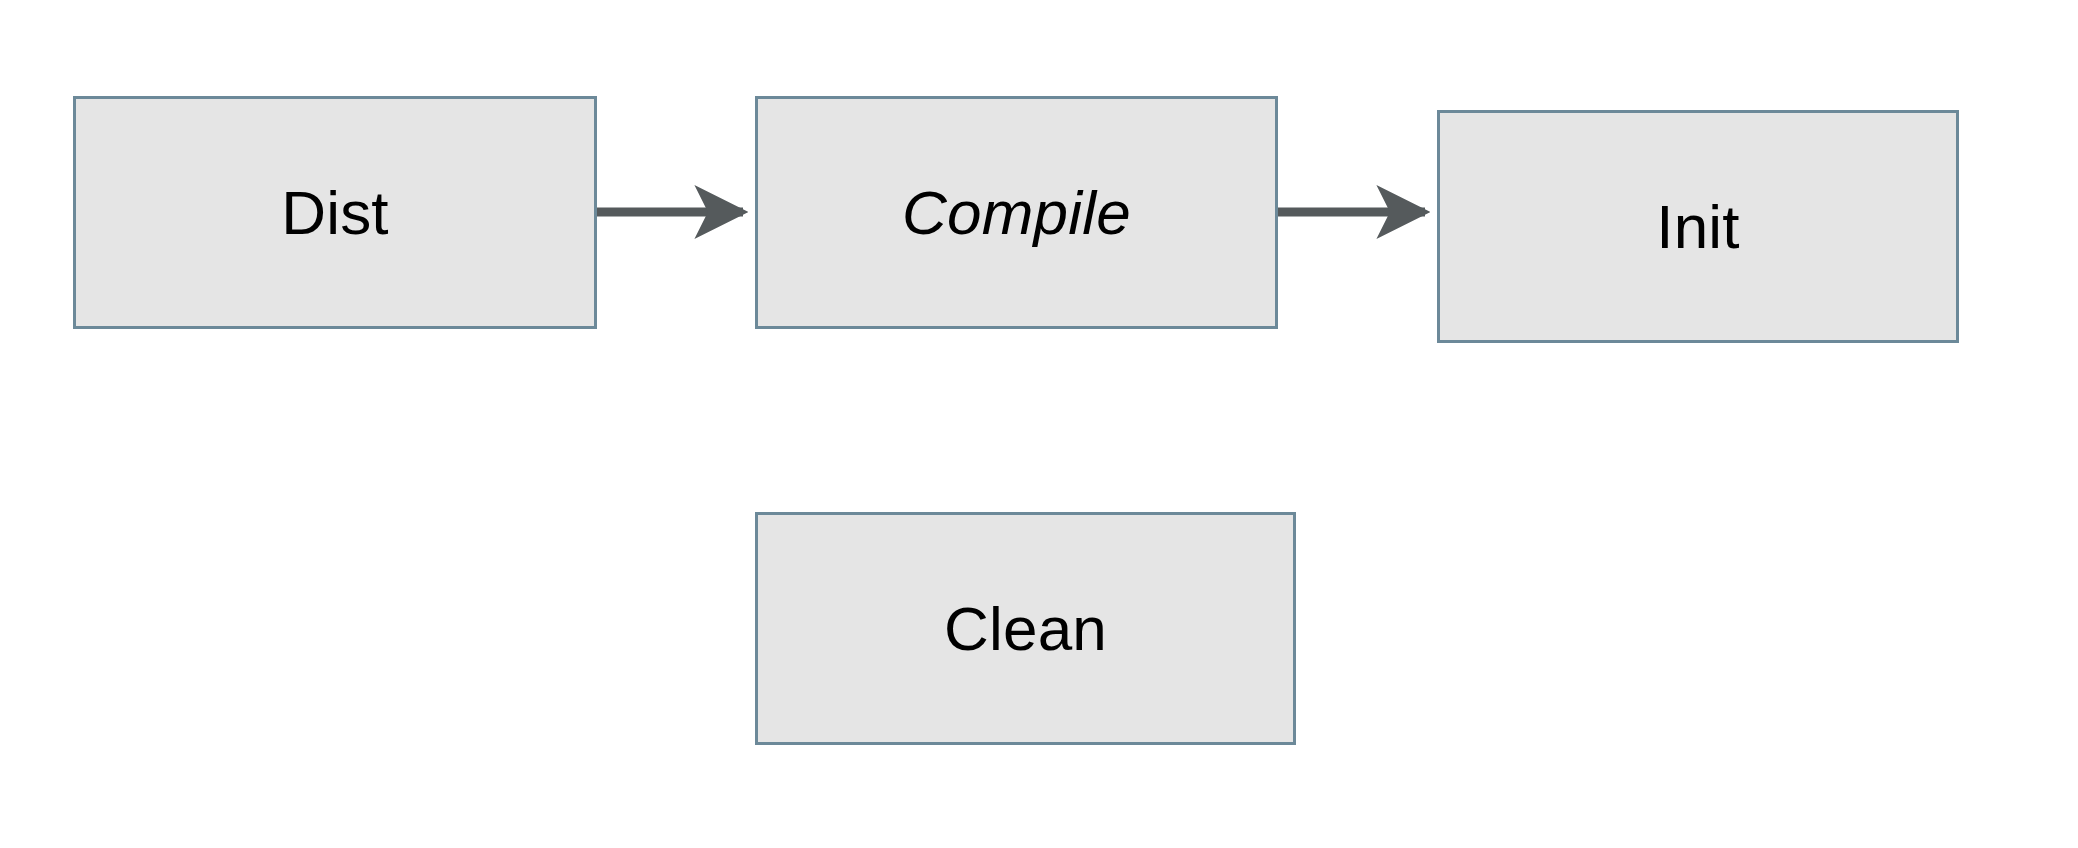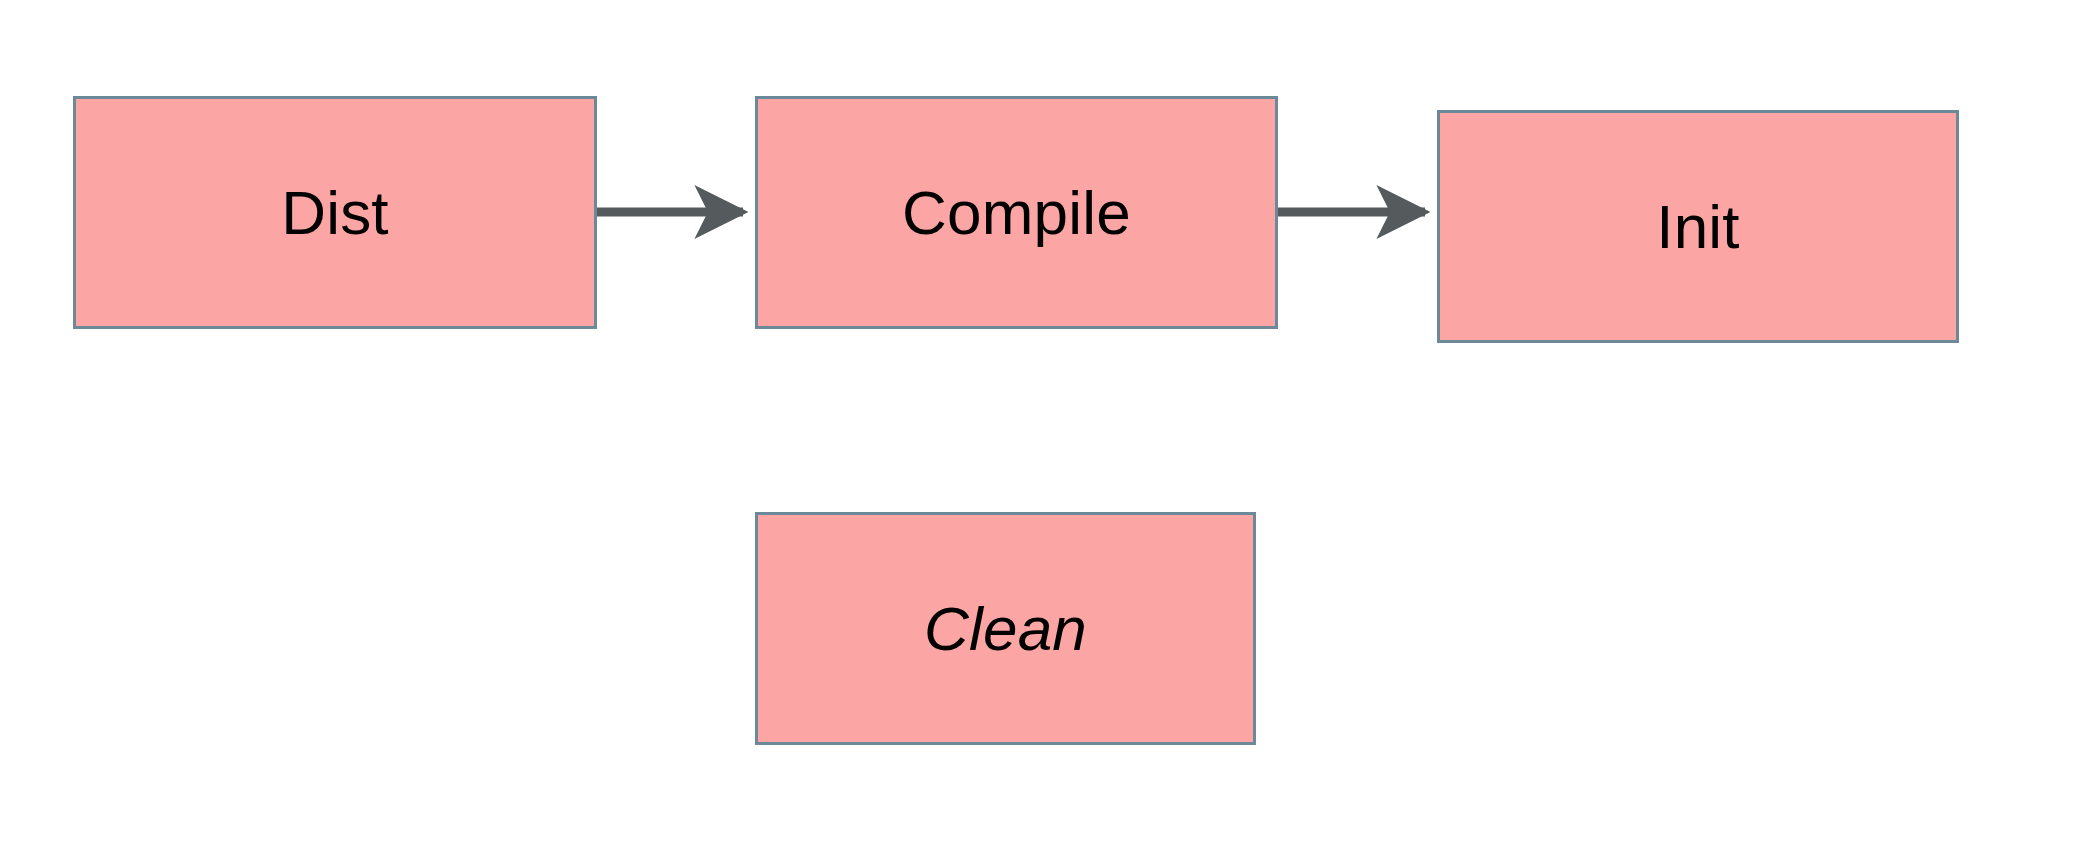--- a/index.html
+++ b/index.html
@@ -14,21 +14,21 @@
   #canvas {
     position: relative;
     width: 2078px;
     height: 848px;
     background: #ffffff;
     overflow: hidden;
   }
   .node {
     position: absolute;
     box-sizing: border-box;
-    background: #fca5a5;
+    background: #e5e5e5;
     border: 3px solid #6c8999;
     display: flex;
     align-items: center;
     justify-content: center;
   }
   .node-label {
     font-family: "Liberation Sans", "DejaVu Sans", sans-serif;
     font-size: 62px;
     font-weight: 300;
     color: #000000;
@@ -70,25 +70,25 @@
         </marker>
       </defs>
       <line x1="1278" y1="212" x2="1425" y2="212" stroke="#555a5c" stroke-width="9" marker-end="url(#arrowhead-2)"></line>
     </svg>
   </div>
 
   <div class="node" style="left:73px; top:96px; width:524px; height:233px;">
     <span class="node-label">Dist</span>
   </div>
 
-  <div class="node" style="left:755px; top:96px; width:523px; height:233px;">
+  <div class="node" style="left:755px; top:96px; width:523px; height:233px;font-style:italic;">
     <span class="node-label">Compile</span>
   </div>
 
   <div class="node" style="left:1437px; top:110px; width:522px; height:233px;">
     <span class="node-label">Init</span>
   </div>
 
-  <div class="node" style="left:755px; top:512px; width:501px; height:233px;font-style:italic;">
+  <div class="node" style="left:755px; top:512px; width:541px; height:233px;">
     <span class="node-label">Clean</span>
   </div>
 
 </div>
 
 </body></html>

